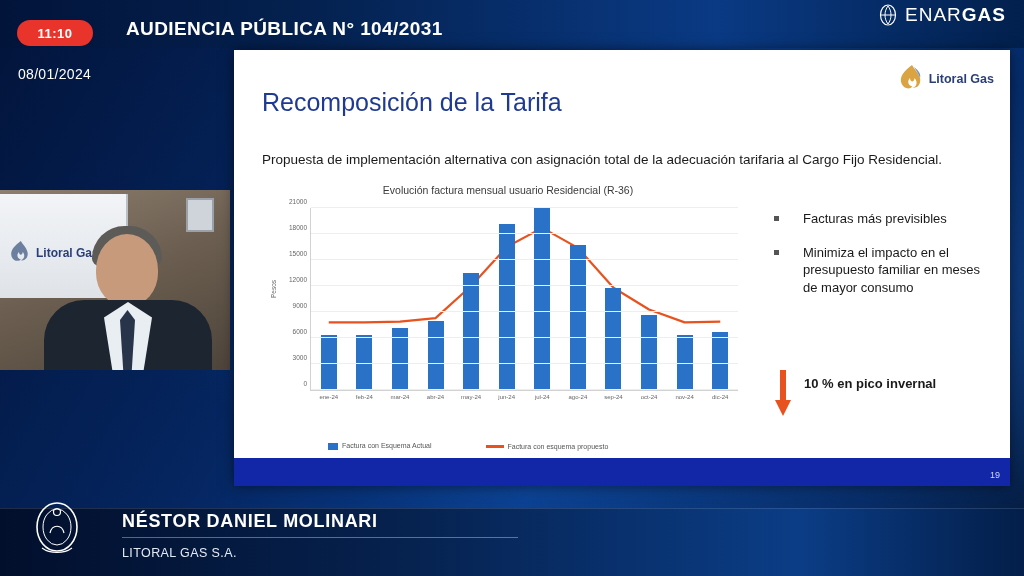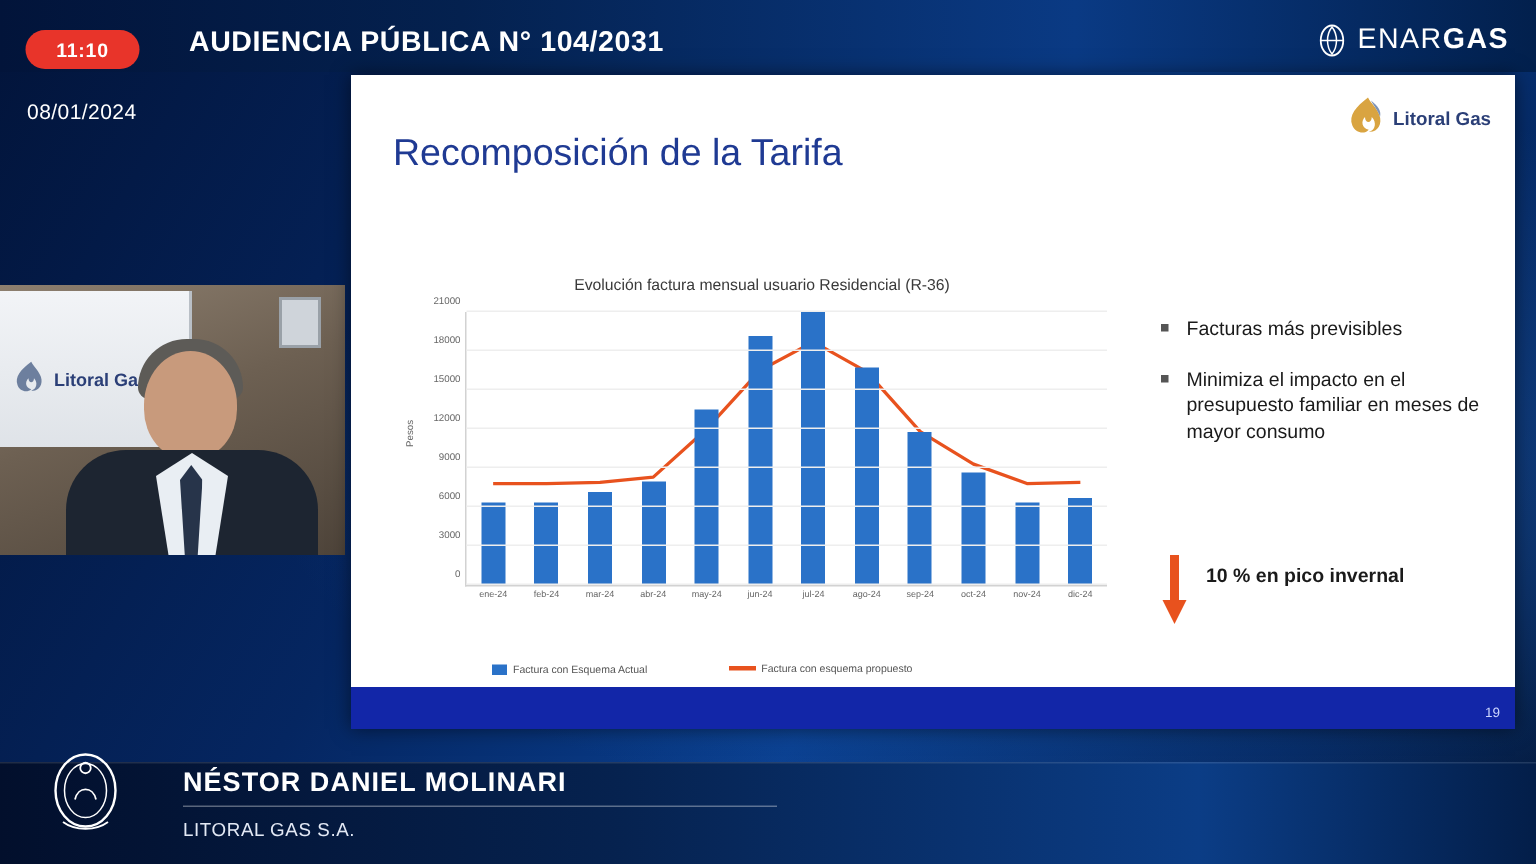--- a/index.html
+++ b/index.html
@@ -34,21 +34,21 @@
     background: #e8342a;
     color: #fff; font-size: 13px; font-weight: bold;
     display: flex; align-items: center; justify-content: center;
     letter-spacing: .5px;
   }
   .hdr-title {
     position: absolute; left: 126px; top: 18px;
     color: #ffffff; font-size: 19px; font-weight: bold; letter-spacing: .4px;
   }
   .enargas {
-    position: absolute; right: 18px; top: 16px;
+    position: absolute; right: 18px; top: 4px;
     display: flex; align-items: flex-start; gap: 7px;
     color: #ffffff;
   }
   .enargas-mark { width: 20px; height: 22px; }
   .enargas-text { font-size: 19px; letter-spacing: 1px; font-weight: 500; }
   .enargas-text b { font-weight: bold; }
 
   .datestamp {
     position: absolute; left: 18px; top: 66px;
     color: #ffffff; font-size: 14px; letter-spacing: .3px;
@@ -174,21 +174,21 @@
     font-size: 7px; color:#555;
   }
   .legend .swatch-bar { display:inline-block; width:10px; height:7px; background:#2a72c8; margin-right:4px; vertical-align:middle;}
   .legend .swatch-line { display:inline-block; width:18px; height:3px; background:#e8521e; margin-right:4px; vertical-align:middle;}
 
   
   .bullets {
     position:absolute; left: 540px; top: 160px; width: 218px;
   }
   .bullet {
-    display:flex; gap: 12px; margin-bottom: 16px;
+    display:flex; gap: 24px; margin-bottom: 16px;
     font-size: 13px; color:#1a1a1a; line-height: 1.35;
   }
   .bullet .sq {
     width: 5px; height: 5px; background:#555; margin-top: 6px; flex: 0 0 5px;
   }
   .callout {
     position:absolute; left: 540px; top: 320px; width: 220px;
     display:flex; align-items:flex-start; gap: 12px;
   }
   .arrow-down { width: 18px; height: 48px; }
@@ -251,20 +251,21 @@
     <div class="cam-hair"></div>
     <div class="cam-person-head"></div>
     <div class="cam-body"></div>
     <div class="cam-shirt"></div>
     <div class="cam-tie"></div>
   </div>
 
   <div class="slide">
 
     <div class="slide-title">Recomposición de la Tarifa</div>
+    <div class="slide-lead">Propuesta de implementación alternativa con asignación total de la adecuación tarifaria al Cargo Fijo Residencial.</div>
 
     <div class="litoral-logo">
       <svg class="flame" viewBox="0 0 26 30">
         <path d="M15 1 C7 7, 2 13, 4.5 19.5 C6.5 24.5, 12.5 26, 15.5 22.5 C11 21.5, 10 17, 13 14 C13 18.5, 17.5 18.5, 17.5 14 C21 17.5, 20 23, 15.5 23.8 C21 24.5, 25 19, 22.5 12.5 C20.5 7.5, 17 5, 15 1 Z" fill="#d9a441"></path>
         <path d="M17 3 C22 7, 24 10, 23 14 C22 10, 19 7, 17 3 Z" fill="#7e93b5"></path>
       </svg>
       <span class="txt">Litoral Gas</span>
     </div>
 
     <div class="chart-wrap">

